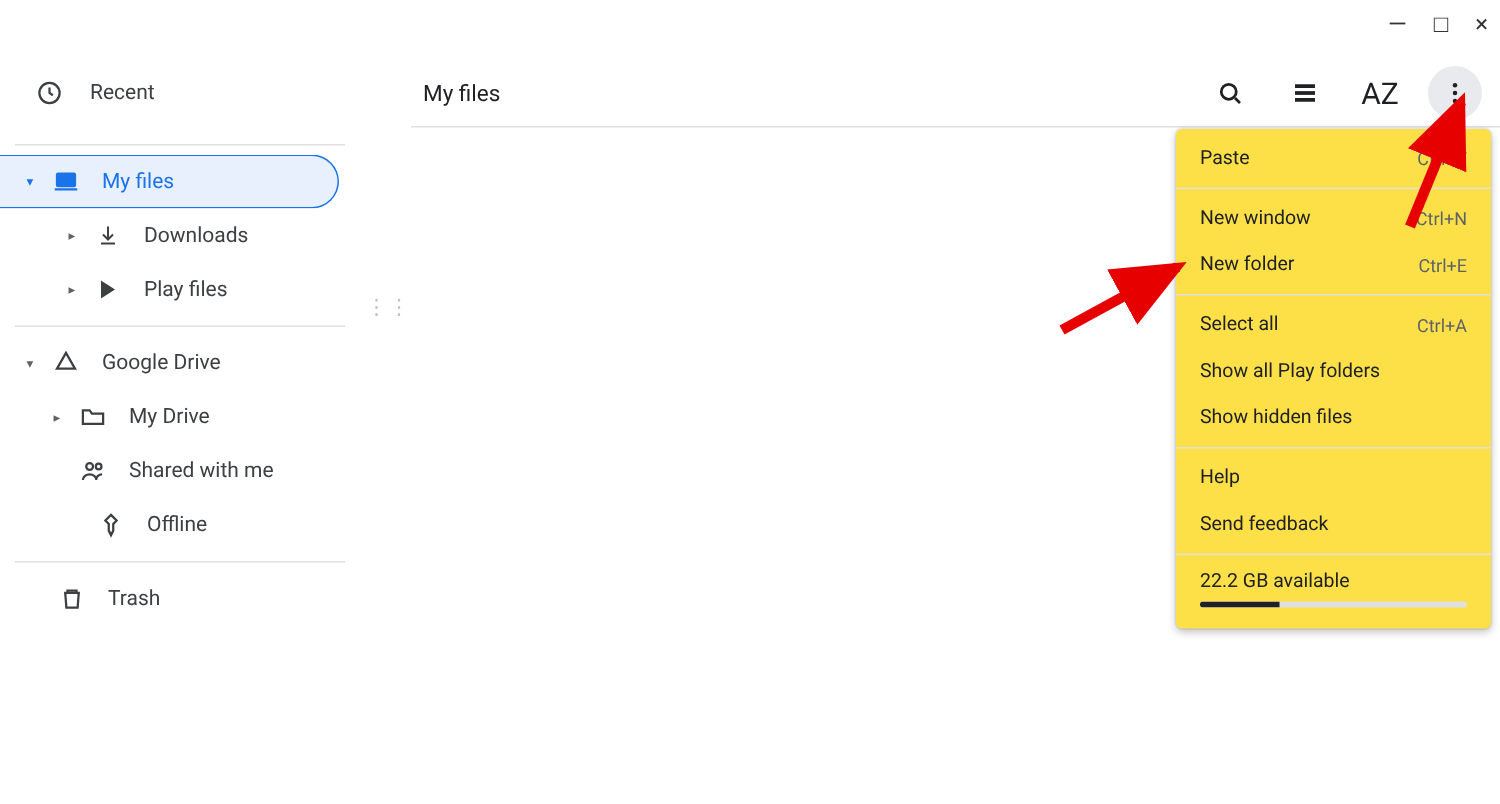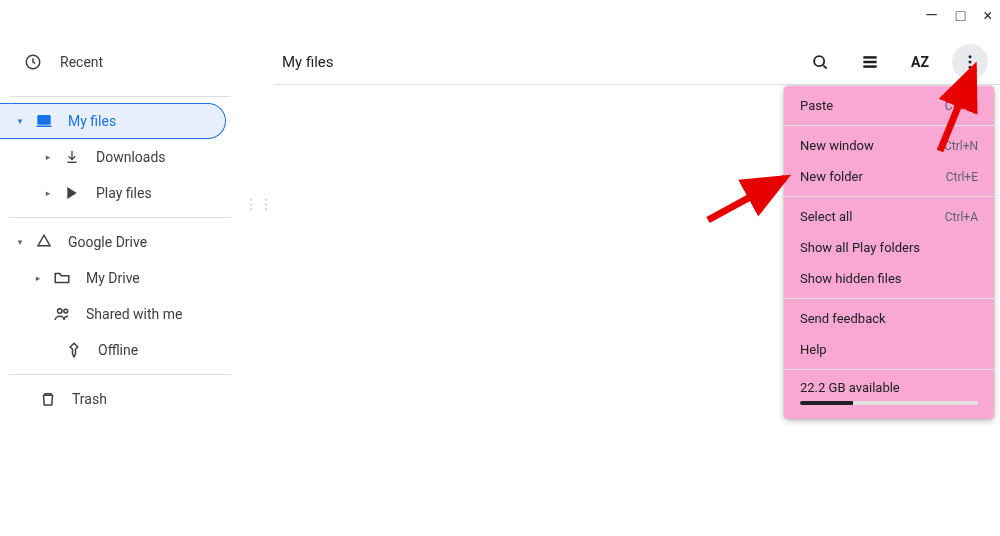--- a/index.html
+++ b/index.html
@@ -134,21 +134,21 @@
     right: 0;
     border-top: 1px solid #e0e0e0;
   }
 
   
   .menu {
     position: absolute;
     top: 86px;
     right: 6px;
     width: 210px;
-    background: #f9a8d4;
+    background: #fde047;
     border-radius: 4px;
     box-shadow: 0 2px 6px rgba(0,0,0,0.25), 0 0 0 1px rgba(0,0,0,0.06);
     padding: 4px 0;
     font-size: 13px;
     color: #202124;
   }
   .menu-item {
     display:flex;
     justify-content: space-between;
     align-items: center;
@@ -209,21 +209,21 @@
         </svg>
     </div>
     <div class="icon-btn">
       <svg width="20" height="20" viewBox="0 0 24 24" fill="#202124">
           <rect x="4" y="5" width="16" height="3"></rect>
           <rect x="4" y="10.5" width="16" height="3"></rect>
           <rect x="4" y="16" width="16" height="3"></rect>
         </svg>
     </div>
     <div class="icon-btn">
-      <span style="font-weight:700;font-size:14px;color:#202124;">AZ</span>
+      <span style="font-weight:400;font-size:20px;color:#202124;">AZ</span>
     </div>
     <div class="icon-btn more-btn">
       <svg width="18" height="18" viewBox="0 0 24 24" fill="#202124">
           <circle cx="12" cy="5" r="2"></circle>
           <circle cx="12" cy="12" r="2"></circle>
           <circle cx="12" cy="19" r="2"></circle>
         </svg>
     </div>
   </div>
 </div>
@@ -347,24 +347,24 @@
     <span class="sc">Ctrl+A</span>
   </div>
   <div class="menu-item">
     <span>Show all Play folders</span>
   </div>
   <div class="menu-item">
     <span>Show hidden files</span>
   </div>
   <hr class="menu-sep">
   <div class="menu-item">
+    <span>Help</span>
+  </div>
+  <div class="menu-item">
     <span>Send feedback</span>
-  </div>
-  <div class="menu-item">
-    <span>Help</span>
   </div>
   <hr class="menu-sep">
   <div class="storage">
     <span>22.2 GB available</span>
     <div class="storage-bar">
       <div class="storage-fill" style="width: 30%;"></div>
     </div>
   </div>
 </div>
 

